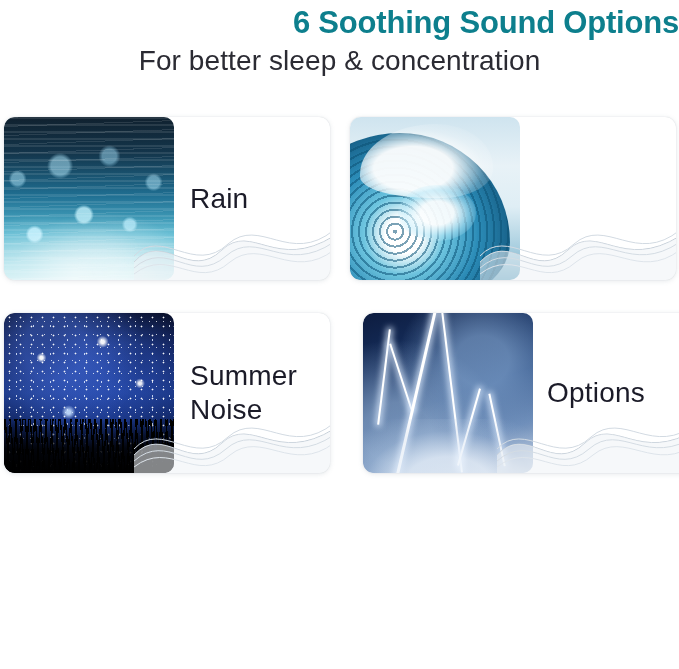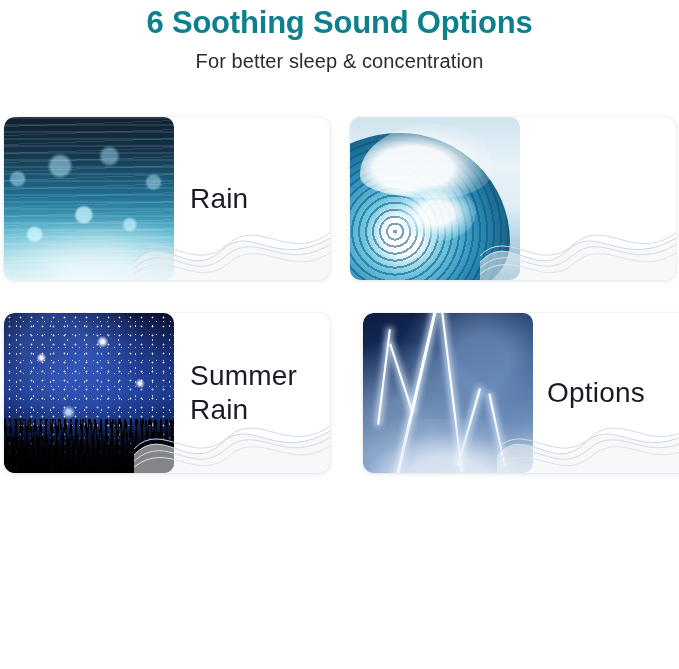--- a/index.html
+++ b/index.html
@@ -23,24 +23,25 @@
   }
   #page-title {
     font-family: "Liberation Sans", sans-serif;
     font-size: 31px;
     font-weight: bold;
     color: #0d7f8d;
     letter-spacing: -0.2px;
     line-height: 38px;
     margin: 0;
     padding: 0;
+    text-align: right;
   }
   #page-subtitle {
     font-family: "Liberation Sans", sans-serif;
-    font-size: 20px;
+    font-size: 28px;
     font-weight: 300;
     color: #2b2b33;
     line-height: 30px;
     margin: 0;
     padding-top: 4px;
     letter-spacing: 0.1px;
   }
 
   
   #cards-grid {
@@ -349,21 +350,21 @@
         <div class="grass"></div>
       </div>
       <svg class="wave-deco" viewBox="0 0 200 84" preserveAspectRatio="none">
         <path d="M0,56 C30,24 55,76 88,44 C118,16 142,66 200,30" fill="none" stroke="#c2ccd6" stroke-width="1"></path>
         <path d="M0,62 C34,32 58,80 92,50 C124,22 150,70 200,36" fill="none" stroke="#b3c0cc" stroke-width="1"></path>
         <path d="M0,50 C28,20 60,70 94,38 C126,10 156,60 200,24" fill="none" stroke="#d2dae2" stroke-width="1"></path>
         <path d="M0,68 C36,40 62,86 96,56 C128,30 158,76 200,44" fill="none" stroke="#c8d2dc" stroke-width="1"></path>
         <path d="M0,56 C30,24 55,76 88,44 C118,16 142,66 200,30 L200,84 L0,84 Z" fill="#eef2f6" opacity="0.55"></path>
       </svg>
       <div class="card-label">Summer
-Rain</div>
+Noise</div>
     </div>
   </div>
 
   <div class="card col2 row3">
     <div class="card-surface">
       <div class="card-thumb">
         <div class="art art-thunder"></div>
         <div class="bolt bolt3"></div>
         <div class="bolt bolt1b"></div>
         <div class="bolt bolt1"></div>

